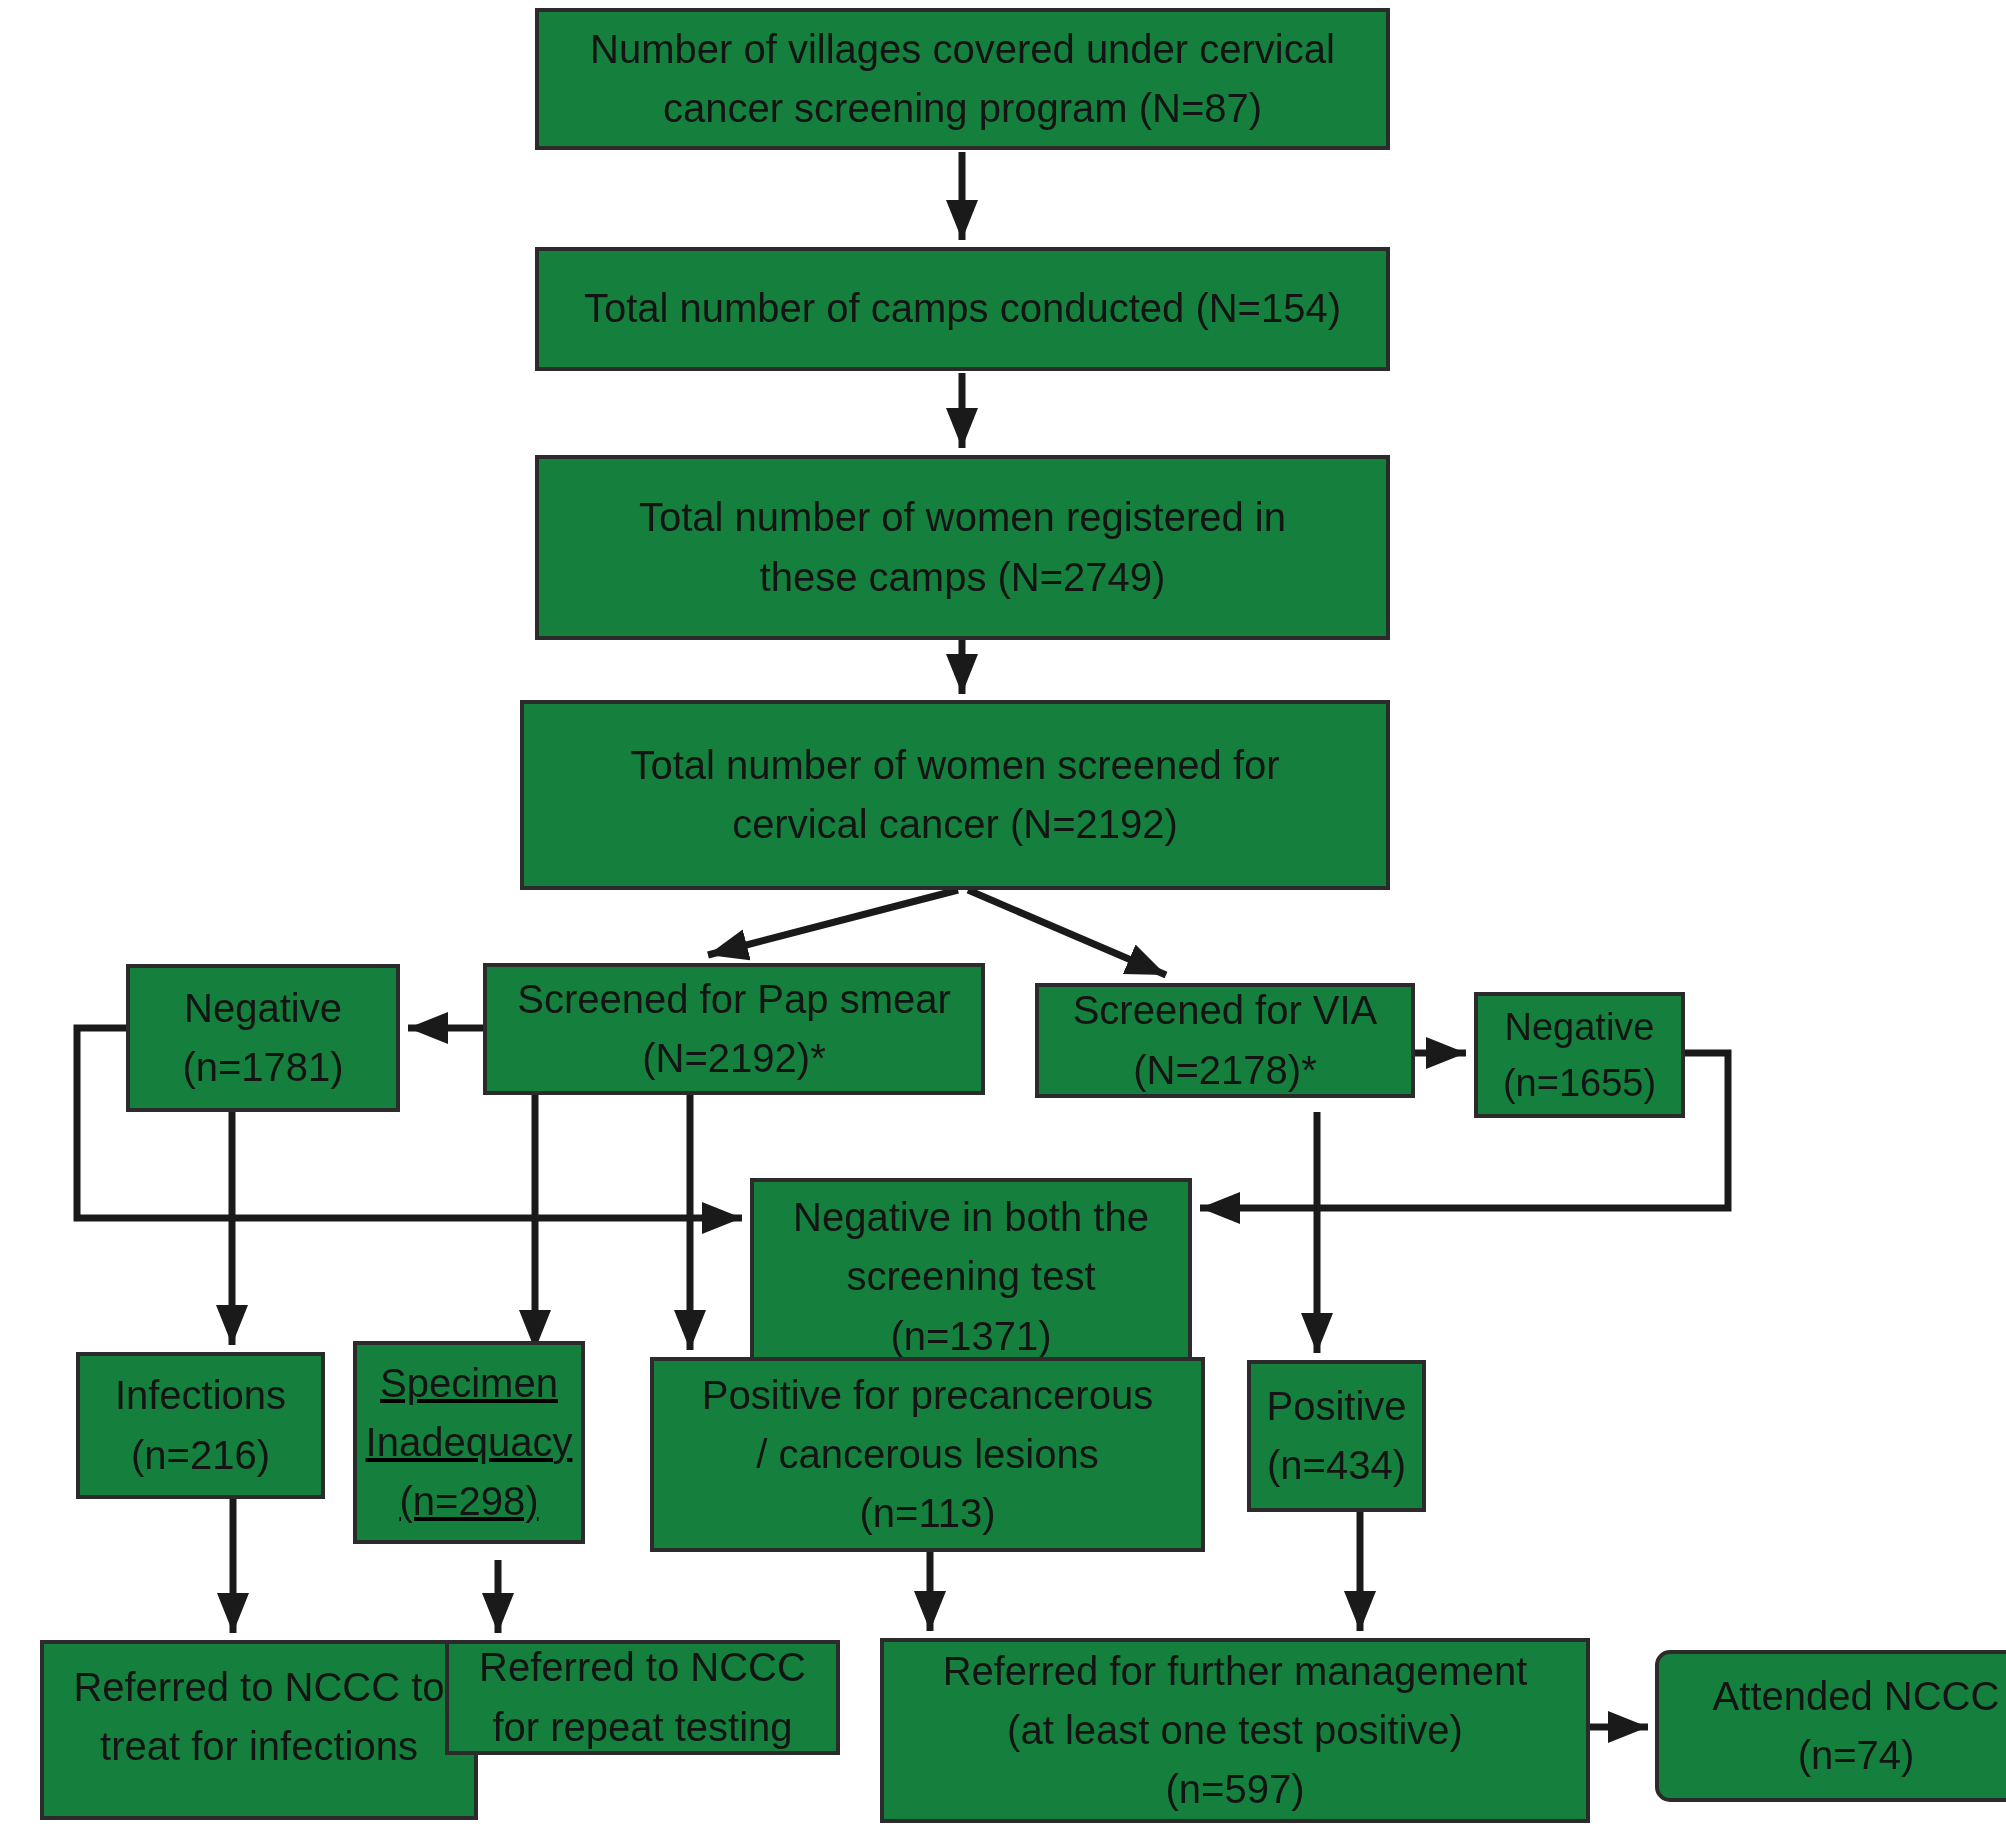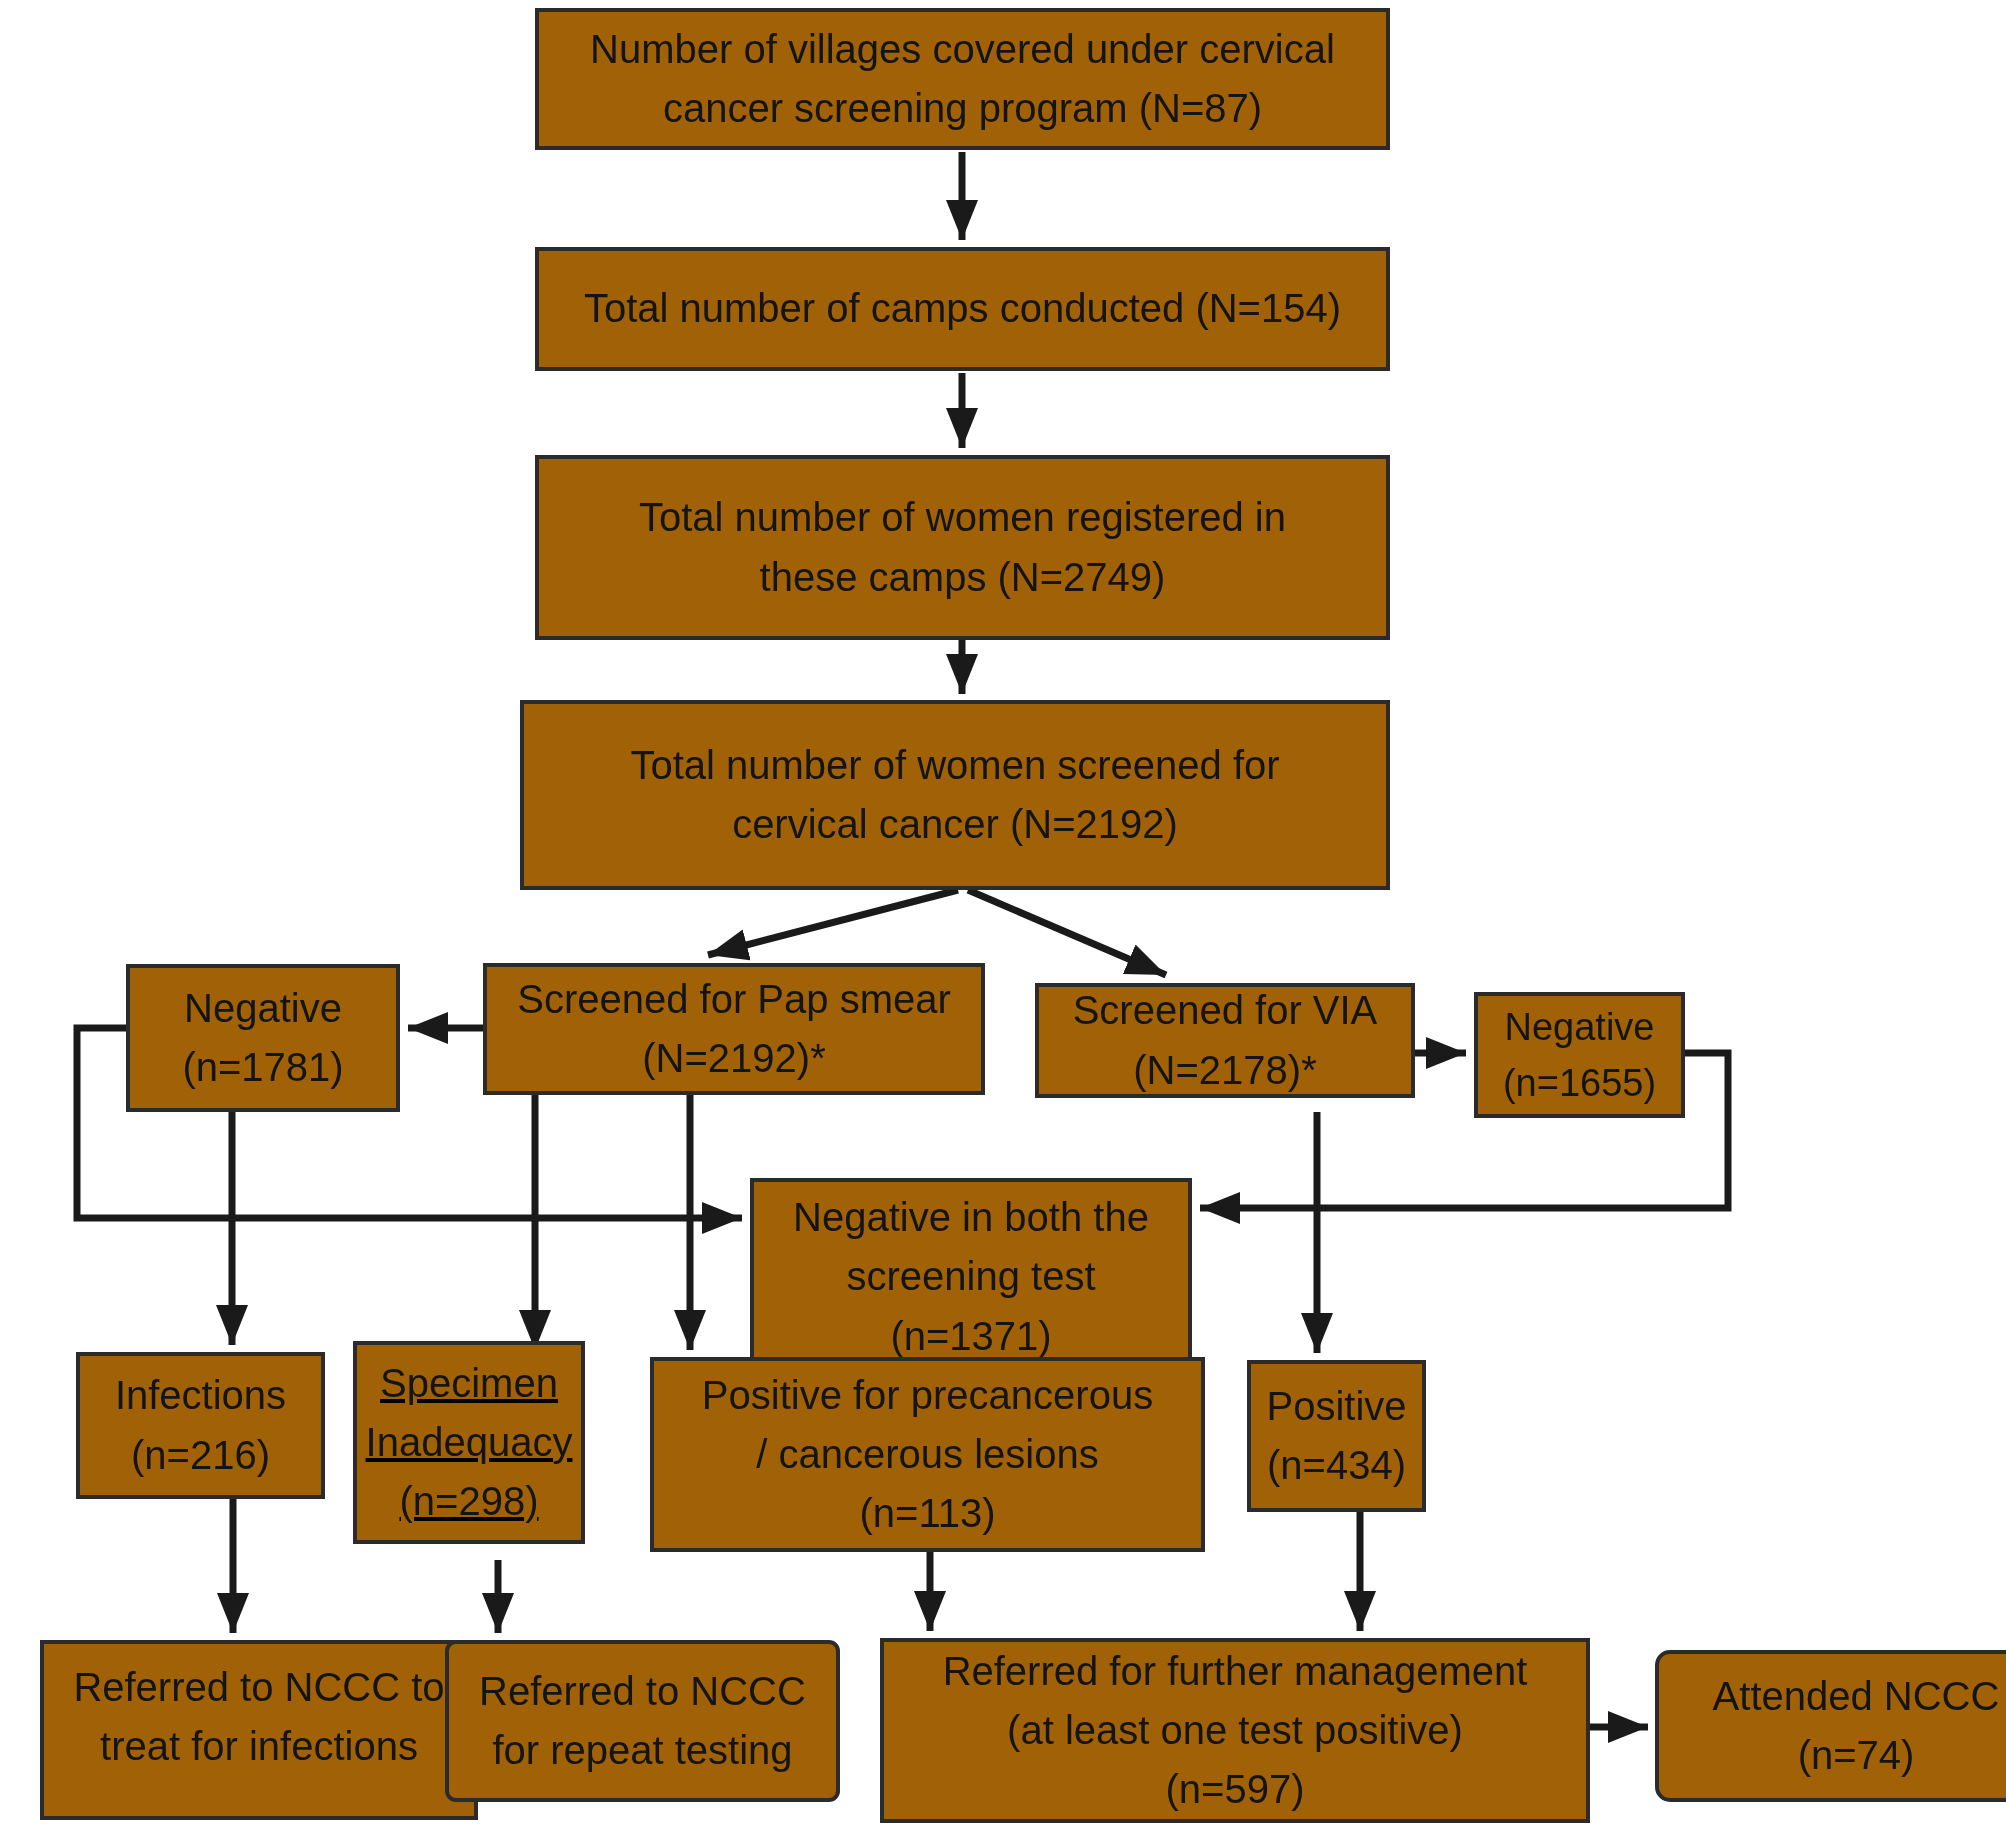--- a/index.html
+++ b/index.html
@@ -12,21 +12,21 @@
     width: 2006px;
     height: 1826px;
     background: #ffffff;
     font-family: "Liberation Sans", sans-serif;
     overflow: hidden;
   }
   .node {
     position: absolute;
     box-sizing: border-box;
     border: 4px solid #2b2b2b;
-    background: #a16207;
+    background: #15803d;
     display: flex;
     align-items: center;
     justify-content: center;
     z-index: 2;
   }
   .node .lbl {
     display: block;
     width: 100%;
     text-align: center;
     white-space: pre-line;
@@ -146,21 +146,21 @@
   <div class="node" style="left:1247px; top:1360px; width:179px; height:152px;">
     <span class="lbl">Positive
 (n=434)</span>
   </div>
 
   <div class="node" style="left:5px; top:1640px; width:438px; height:180px; align-items:flex-start; padding-top:14px;margin-left:35px;">
     <span class="lbl">Referred to NCCC to
 treat for infections</span>
   </div>
 
-  <div class="node" style="left:445px; top:1640px; width:395px; height:162px;border-radius:11px;">
+  <div class="node" style="left:445px; top:1640px; width:395px; height:115px;">
     <span class="lbl">Referred to NCCC
 for repeat testing</span>
   </div>
 
   <div class="node" style="left:880px; top:1638px; width:710px; height:185px;">
     <span class="lbl">Referred for further management
 (at least one test positive)
 (n=597)</span>
   </div>
 

